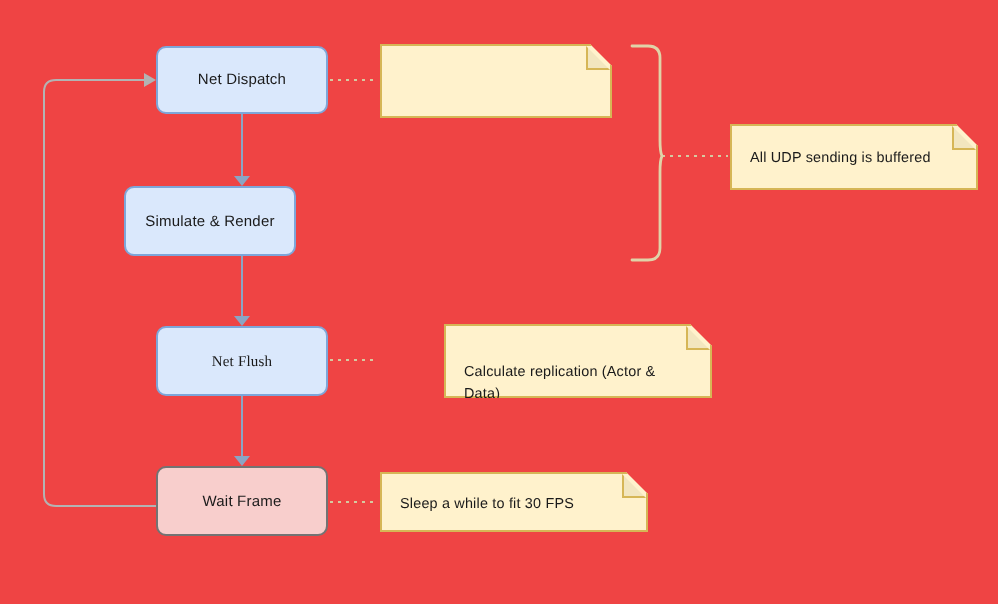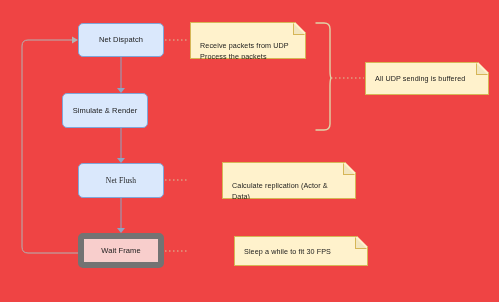--- a/index.html
+++ b/index.html
@@ -27,21 +27,21 @@
     letter-spacing: 0.1px;
     text-align: center;
     line-height: 1.25;
   }
   .node.blue {
     background: #dae8fc;
     border: 1px solid #7ea6d9;
   }
   .node.pink {
     background: #f8cecc;
-    border: 6px solid #737373;
+    border: 1px solid #737373;
   }
   .note {
     position: absolute;
     box-sizing: border-box;
     background: #fff2cc;
     border: 1px solid #d6b656;
     font-size: 7.2px;
     color: #1a1a1a;
     line-height: 1.5;
     padding: 7px 8px 5px 9px;
@@ -118,32 +118,30 @@
 
   <div class="node blue" style="left:78px; top:163px; width:86px; height:35px;font-family:Liberation Serif, serif;">
     <span>Net Flush</span>
   </div>
 
   <div class="node pink" style="left:78px; top:233px; width:86px; height:35px;">
     <span>Wait Frame</span>
   </div>
 
   <div class="note" style="left:190px; top:22px; width:116px; height:37px;">
-    <span class="note-text">Receive packets from UDP
-Process the packets</span>
     <span class="note-fold"></span>
   </div>
 
   <div class="note" style="left:190px; top:162px; width:134px; height:37px;margin-left:32px;">
     <span class="note-text">Calculate replication (Actor &amp; Data)
 Send buffered packet!</span>
     <span class="note-fold"></span>
   </div>
 
-  <div class="note" style="left:190px; top:236px; width:134px; height:30px; display:flex; align-items:center;margin-left:44px;">
+  <div class="note" style="left:190px; top:236px; width:134px; height:30px; display:flex; align-items:center;">
     <span class="note-text">Sleep a while to fit 30 FPS</span>
     <span class="note-fold"></span>
   </div>
 
   <div class="note" style="left:365px; top:62px; width:124px; height:33px; display:flex; align-items:center;text-align:right;">
     <span class="note-text">All UDP sending is buffered</span>
     <span class="note-fold"></span>
   </div>
 
 </div>

